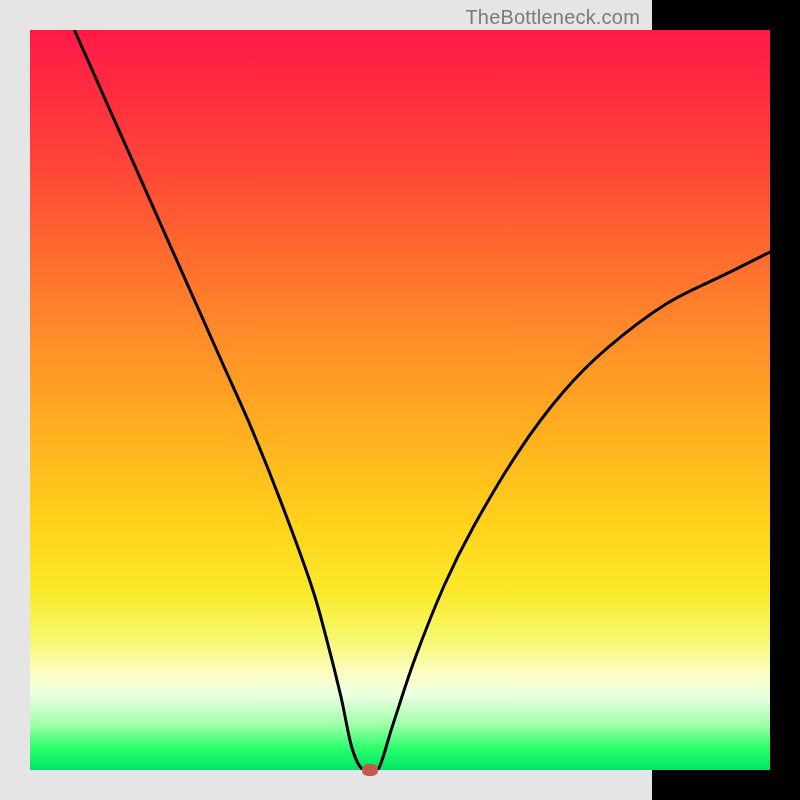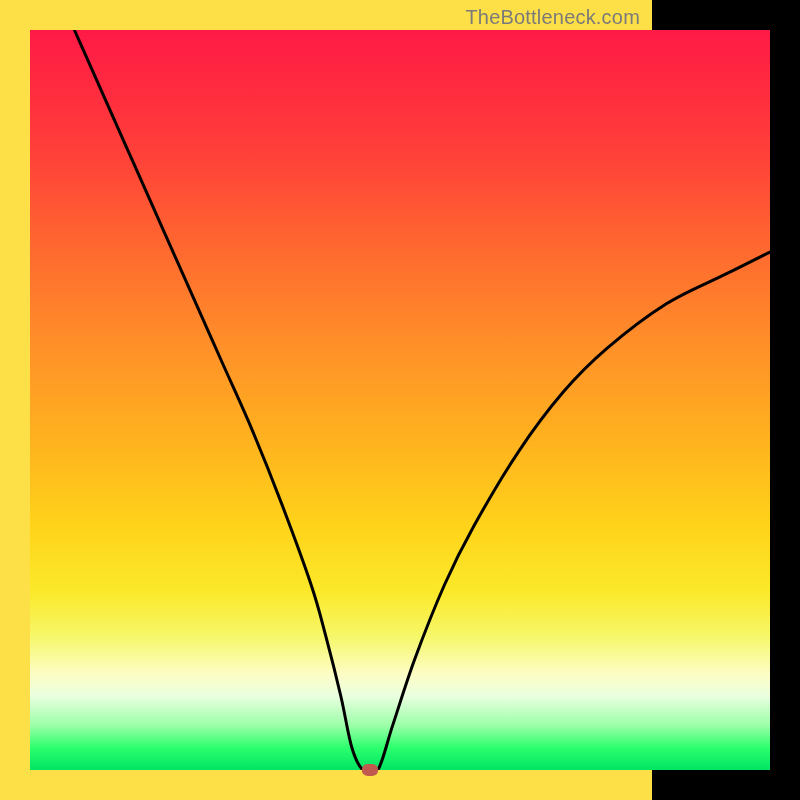--- a/index.html
+++ b/index.html
@@ -8,21 +8,21 @@
     width: 800px;
     height: 800px;
     background: #000;
     overflow: hidden;
     font-family: Arial, Helvetica, sans-serif;
   }
   .frame {
     position: absolute;
     left: 0; top: 0;
     width: 652px; height: 800px;
-    background: #fde047;
+    background: #e5e5e5;
   }
   .plot {
     position: absolute;
     left: 30px;
     top: 30px;
     width: 740px;
     height: 740px;
     background: linear-gradient(to bottom,
       #ff1a46 0%,
       #ff2b3f 8%,

